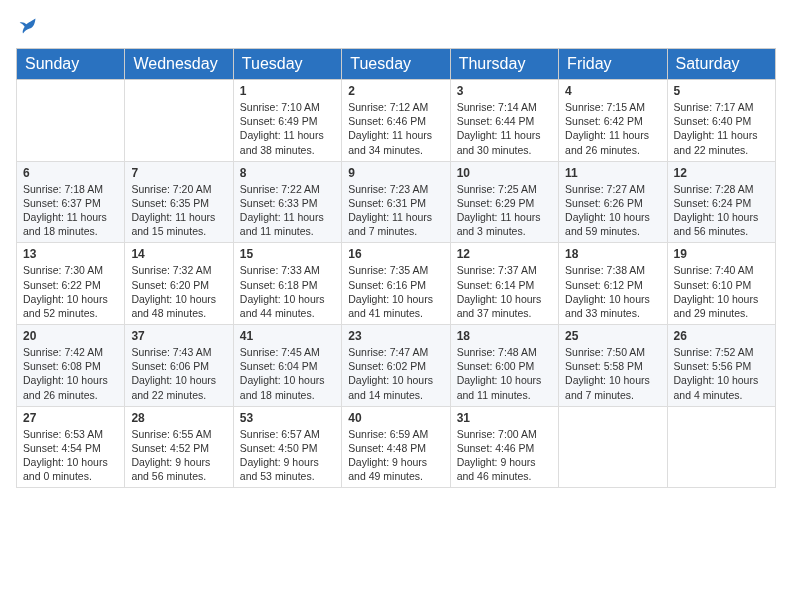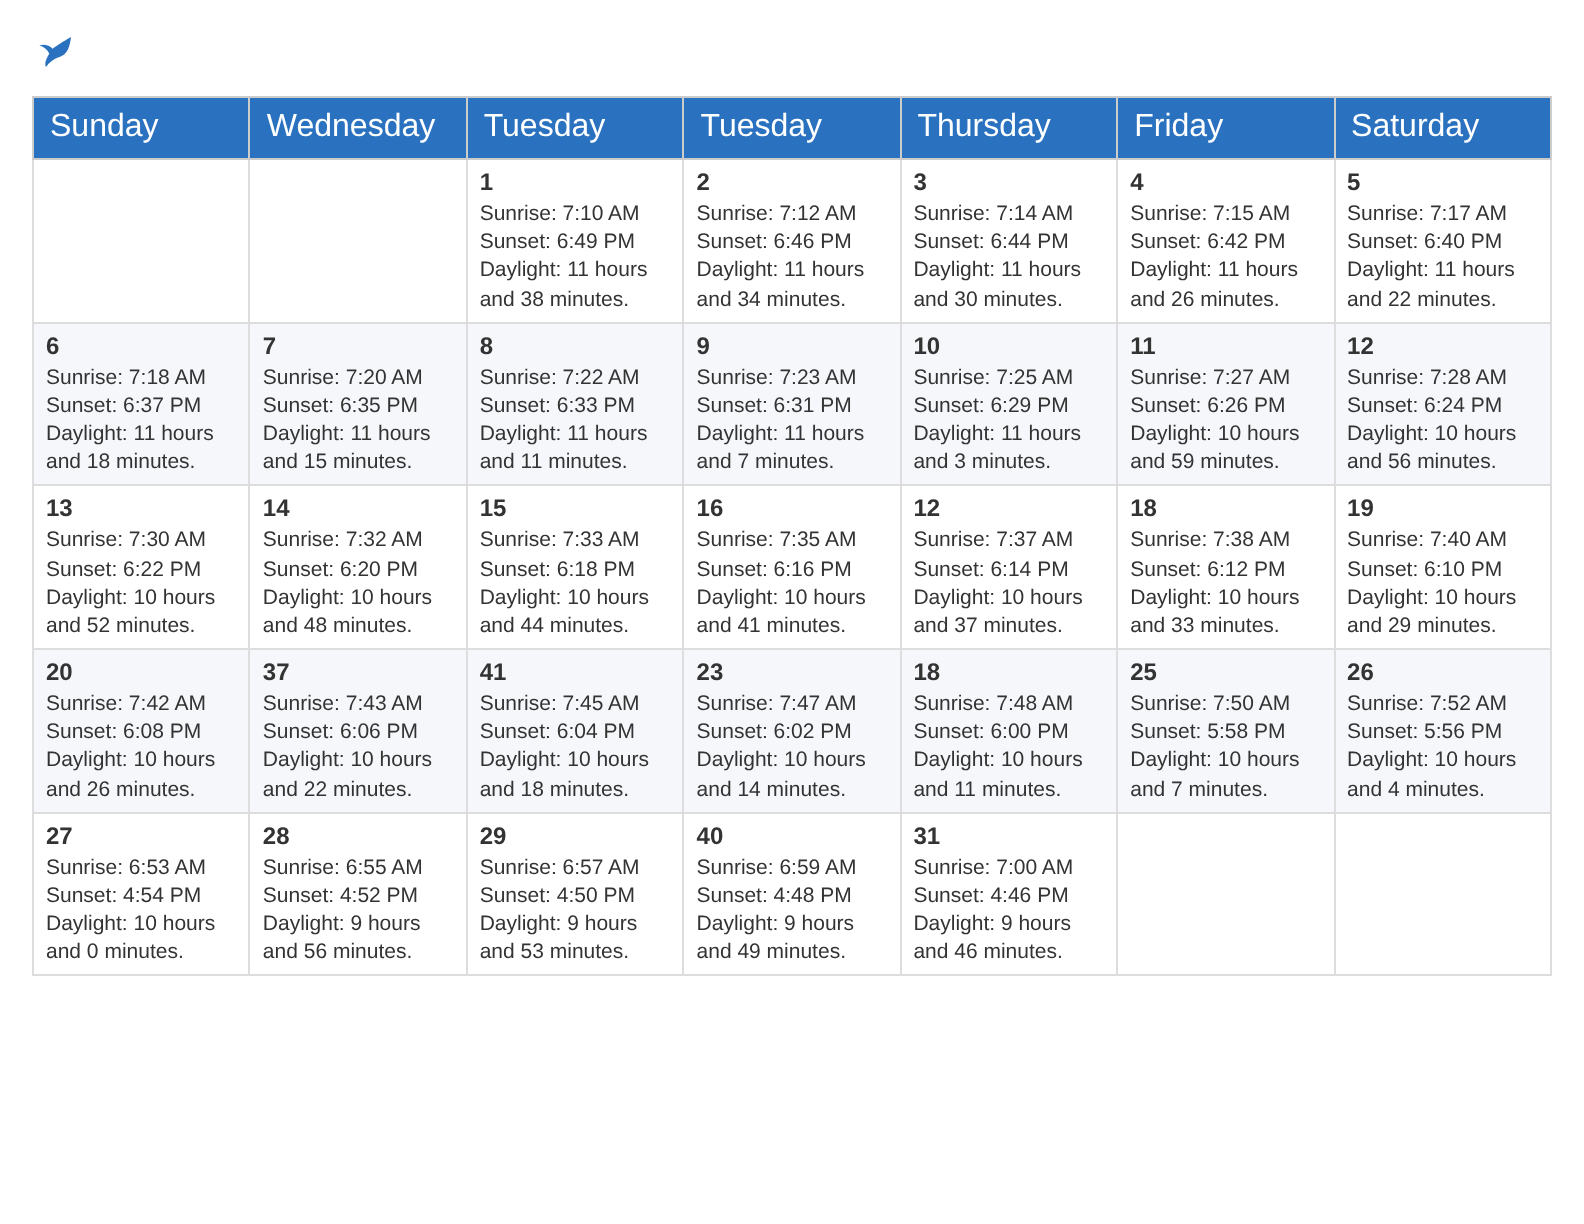--- a/index.html
+++ b/index.html
@@ -240,21 +240,21 @@
       <tr>
         <td>
           <span class="day-num">27</span>
           <div class="cell-text">Sunrise: 6:53 AM<br>Sunset: 4:54 PM<br>Daylight: 10 hours and 0 minutes.</div>
         </td>
         <td>
           <span class="day-num">28</span>
           <div class="cell-text">Sunrise: 6:55 AM<br>Sunset: 4:52 PM<br>Daylight: 9 hours and 56 minutes.</div>
         </td>
         <td>
-          <span class="day-num">29</span>
+          <span class="day-num">53</span>
           <div class="cell-text">Sunrise: 6:57 AM<br>Sunset: 4:50 PM<br>Daylight: 9 hours and 53 minutes.</div>
         </td>
         <td>
           <span class="day-num">40</span>
           <div class="cell-text">Sunrise: 6:59 AM<br>Sunset: 4:48 PM<br>Daylight: 9 hours and 49 minutes.</div>
         </td>
         <td>
           <span class="day-num">31</span>
           <div class="cell-text">Sunrise: 7:00 AM<br>Sunset: 4:46 PM<br>Daylight: 9 hours and 46 minutes.</div>
         </td>

